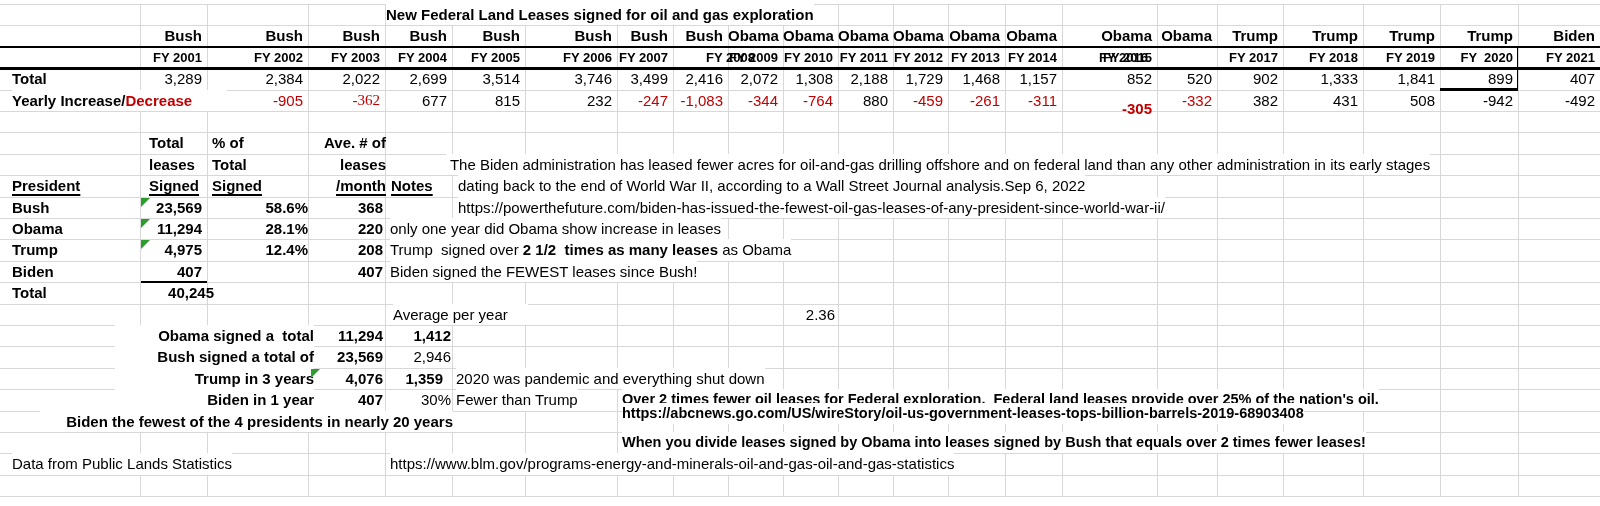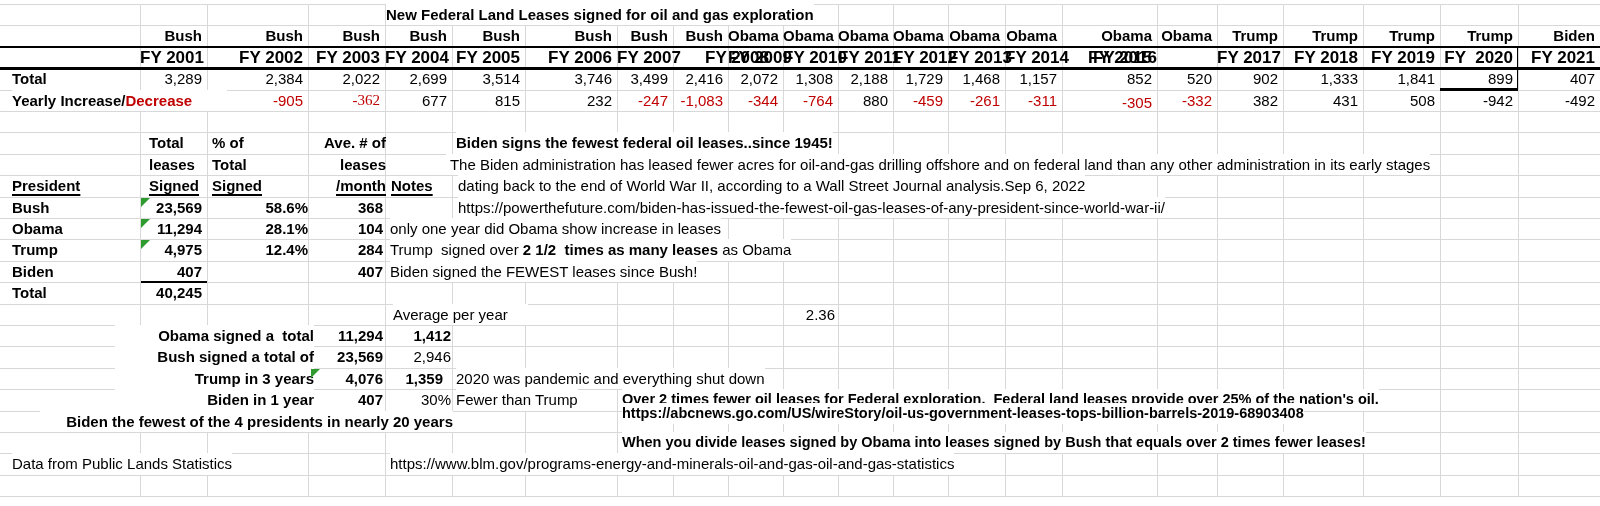--- a/index.html
+++ b/index.html
@@ -7,21 +7,21 @@
          font-family:"Liberation Sans",sans-serif;font-size:15px;color:#000;}
   .gl{position:absolute;background:#d8d8d8;z-index:1;}
   .cell{position:absolute;height:21.4px;line-height:21.4px;z-index:2;white-space:pre;}
   .right{text-align:right;}
   .b{font-weight:bold;}
   .red{color:#c00000;}
   .wbg{background:#fff;}
   .bord{position:absolute;background:#000;z-index:3;}
   .flag{position:absolute;width:0;height:0;border-top:9px solid #2e9b2e;border-right:9px solid transparent;z-index:4;}
   .ul{text-decoration:underline;text-decoration-thickness:1.5px;text-underline-offset:3px;}
-  .fy{font-size:17px;}
+  .fy{font-size:13px;}
   .sm{font-size:14.5px;}
 </style>
 </head>
 <body>
 
 <div id="sheet">
 
   <div id="gen">
       <div class="gl" style="left:140px;top:4px;width:1px;height:492.2px;"></div>
       <div class="gl" style="left:207px;top:4px;width:1px;height:492.2px;"></div>
@@ -120,21 +120,21 @@
       <div class="cell b right fy" style="left:948px;top:46.8px;width:52px;">FY 2013</div>
       <div class="cell right" style="left:948px;top:68.19999999999999px;width:52px;">1,468</div>
       <div class="cell right red" style="left:948px;top:89.6px;width:52px;">-261</div>
       <div class="cell b right" style="left:1005px;top:25.4px;width:52px;">Obama</div>
       <div class="cell b right fy" style="left:1005px;top:46.8px;width:52px;">FY 2014</div>
       <div class="cell right" style="left:1005px;top:68.19999999999999px;width:52px;">1,157</div>
       <div class="cell right red" style="left:1005px;top:89.6px;width:52px;">-311</div>
       <div class="cell b right" style="left:1062px;top:25.4px;width:90px;">Obama</div>
       <div class="cell b right fy" style="left:1062px;top:46.8px;width:90px;">FY 2015</div>
       <div class="cell right" style="left:1062px;top:68.19999999999999px;width:90px;">852</div>
-      <div class="cell right red" style="left:1062px;top:92px;width:90px;">-305</div>
+      <div class="cell right red" style="left:1062px;top:98px;width:90px;font-weight:bold;">-305</div>
       <div class="cell b right" style="left:1157px;top:25.4px;width:55px;">Obama</div>
       <div class="cell b right fy" style="left:1093px;top:46.8px;width:55px;">FY 2016</div>
       <div class="cell right" style="left:1157px;top:68.19999999999999px;width:55px;">520</div>
       <div class="cell right red" style="left:1157px;top:89.6px;width:55px;">-332</div>
       <div class="cell b right" style="left:1217px;top:25.4px;width:61px;">Trump</div>
       <div class="cell b right fy" style="left:1217px;top:46.8px;width:61px;">FY 2017</div>
       <div class="cell right" style="left:1217px;top:68.19999999999999px;width:61px;">902</div>
       <div class="cell right" style="left:1217px;top:89.6px;width:61px;">382</div>
       <div class="cell b right" style="left:1283px;top:25.4px;width:75px;">Trump</div>
       <div class="cell b right fy" style="left:1283px;top:46.8px;width:75px;">FY 2018</div>
@@ -154,35 +154,35 @@
       <div class="cell right" style="left:1518px;top:89.6px;width:77px;">-492</div>
       <div class="cell b" style="left:12px;top:196.6px;">Bush</div>
       <div class="cell b right" style="left:142px;top:196.6px;width:60px;">23,569</div>
       <div class="flag" style="left:141px;top:197.6px;"></div>
       <div class="cell b right" style="left:209px;top:196.6px;width:99px;">58.6%</div>
       <div class="cell b right" style="left:310px;top:196.6px;width:73px;">368</div>
       <div class="cell b" style="left:12px;top:218px;">Obama</div>
       <div class="cell b right" style="left:142px;top:218px;width:60px;">11,294</div>
       <div class="flag" style="left:141px;top:219px;"></div>
       <div class="cell b right" style="left:209px;top:218px;width:99px;">28.1%</div>
-      <div class="cell b right" style="left:310px;top:218px;width:73px;">104</div>
+      <div class="cell b right" style="left:310px;top:218px;width:73px;">220</div>
       <div class="cell wbg" style="left:390px;top:218px;">only one year did Obama show increase in leases</div>
       <div class="cell b" style="left:12px;top:239.39999999999998px;">Trump</div>
       <div class="cell b right" style="left:142px;top:239.39999999999998px;width:60px;">4,975</div>
       <div class="flag" style="left:141px;top:240.39999999999998px;"></div>
       <div class="cell b right" style="left:209px;top:239.39999999999998px;width:99px;">12.4%</div>
-      <div class="cell b right" style="left:310px;top:239.39999999999998px;width:73px;">284</div>
+      <div class="cell b right" style="left:310px;top:239.39999999999998px;width:73px;">208</div>
       <div class="cell wbg" style="left:390px;top:239.39999999999998px;"><span>Trump  signed over </span><span class="b">2 1/2  times as many leases</span><span> as Obama</span></div>
       <div class="cell b" style="left:12px;top:260.79999999999995px;">Biden</div>
       <div class="cell b right" style="left:142px;top:260.79999999999995px;width:60px;">407</div>
       <div class="cell b right" style="left:209px;top:260.79999999999995px;width:99px;"></div>
       <div class="cell b right" style="left:310px;top:260.79999999999995px;width:73px;">407</div>
       <div class="cell wbg" style="left:390px;top:260.79999999999995px;">Biden signed the FEWEST leases since Bush!</div>
       <div class="cell b" style="left:12px;top:282.2px;">Total</div>
-      <div class="cell b right" style="left:142px;top:282.2px;width:60px;">40,245</div>
+      <div class="cell b right" style="left:142px;top:282.2px;width:60px;padding-left:12px;">40,245</div>
       <div class="cell b right wbg" style="left:115px;top:325px;width:199px;">Obama signed a  total</div>
       <div class="cell b right" style="left:310px;top:325px;width:73px;">11,294</div>
       <div class="cell right b" style="left:387px;top:325px;width:64px;">1,412</div>
       <div class="cell b right wbg" style="left:115px;top:346.4px;width:199px;">Bush signed a total of</div>
       <div class="cell b right" style="left:310px;top:346.4px;width:73px;">23,569</div>
       <div class="cell right" style="left:387px;top:346.4px;width:64px;">2,946</div>
       <div class="cell b right wbg" style="left:115px;top:367.79999999999995px;width:199px;">Trump in 3 years</div>
       <div class="flag" style="left:311px;top:368.79999999999995px;"></div>
       <div class="cell b right" style="left:310px;top:367.79999999999995px;width:73px;">4,076</div>
       <div class="cell right b" style="left:387px;top:367.79999999999995px;width:56px;">1,359</div>
@@ -214,21 +214,20 @@
   <div class="cell b" style="left:212px;top:175.2px;"><span class="ul">Signed</span></div>
 
   <div class="cell b right" style="left:310px;top:132.4px;width:76px;">Ave. # of</div>
   <div class="cell b right" style="left:310px;top:153.8px;width:76px;">leases</div>
   <div class="cell b right" style="left:310px;top:175.2px;width:76px;"><span class="ul">/month</span></div>
 
   <div class="cell b" style="left:391px;top:175.2px;"><span class="ul">Notes</span></div>
 
   <div class="bord" style="left:141px;top:281px;width:66px;height:1.5px;"></div>
 
-  <div class="cell b wbg" style="left:456px;top:132.4px;">Biden signs the fewest federal oil leases..since 1945!</div>
   <div class="cell wbg" style="left:446px;top:153.8px;"> The Biden administration has leased fewer acres for oil-and-gas drilling offshore and on federal land than any other administration in its early stages</div>
   <div class="cell wbg" style="left:458px;top:175.2px;">dating back to the end of World War II, according to a Wall Street Journal analysis.Sep 6, 2022</div>
   <div class="cell wbg" style="left:458px;top:196.6px;">https://powerthefuture.com/biden-has-issued-the-fewest-oil-gas-leases-of-any-president-since-world-war-ii/</div>
 
   <div class="cell wbg" style="left:393px;top:303.6px;width:135px;">Average per year</div>
   <div class="cell right" style="left:785px;top:303.6px;width:50px;">2.36</div>
 
   <div class="cell b right wbg" style="left:40px;top:410.6px;width:413px;">Biden the fewest of the 4 presidents in nearly 20 years</div>
 
   <div class="cell b wbg sm" style="left:622px;top:389.2px;">Over 2 times fewer oil leases for Federal exploration.  Federal land leases provide over 25% of the nation's oil.</div>

